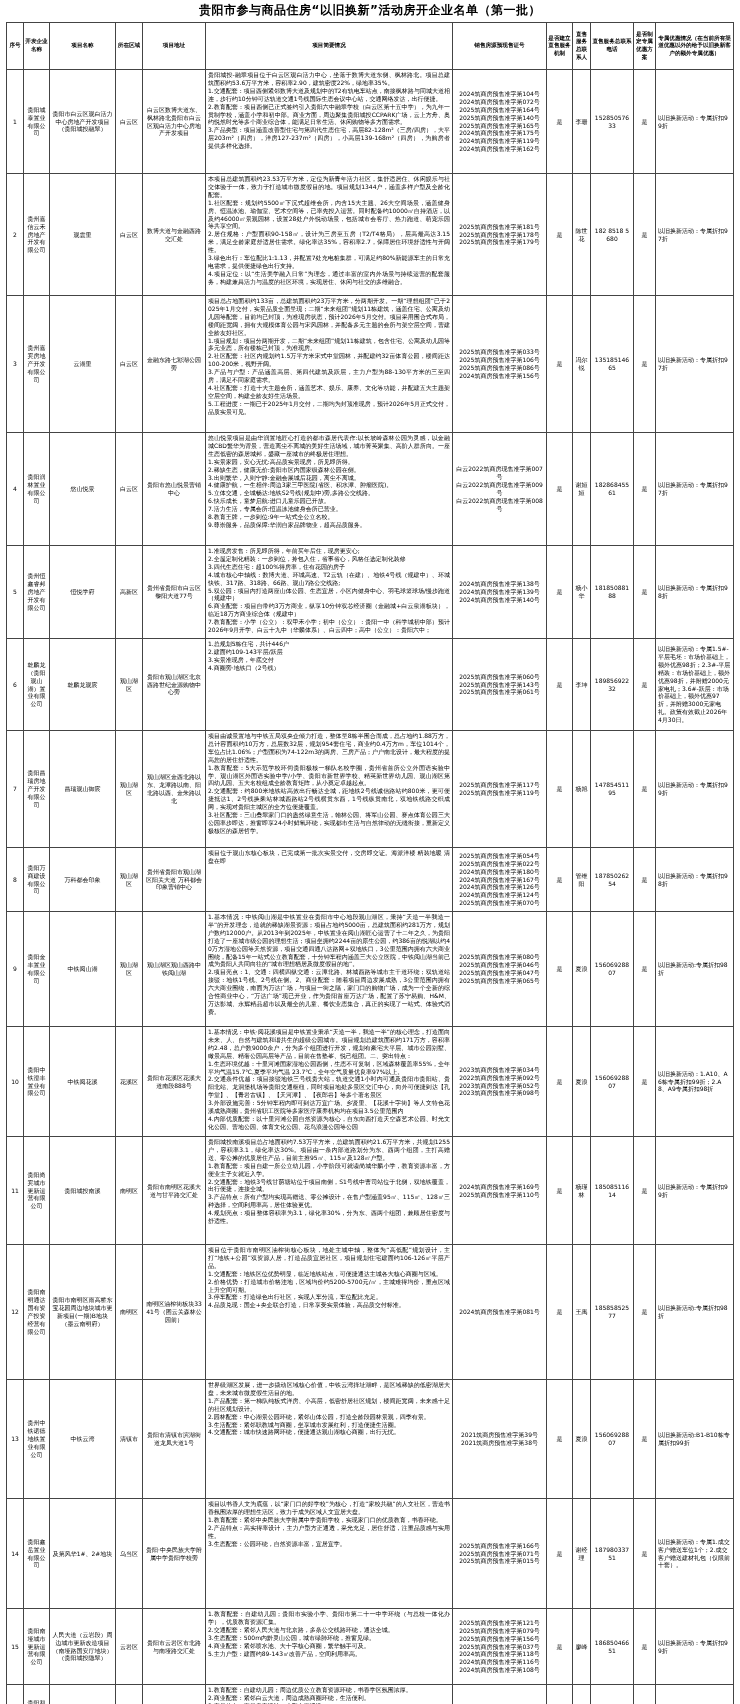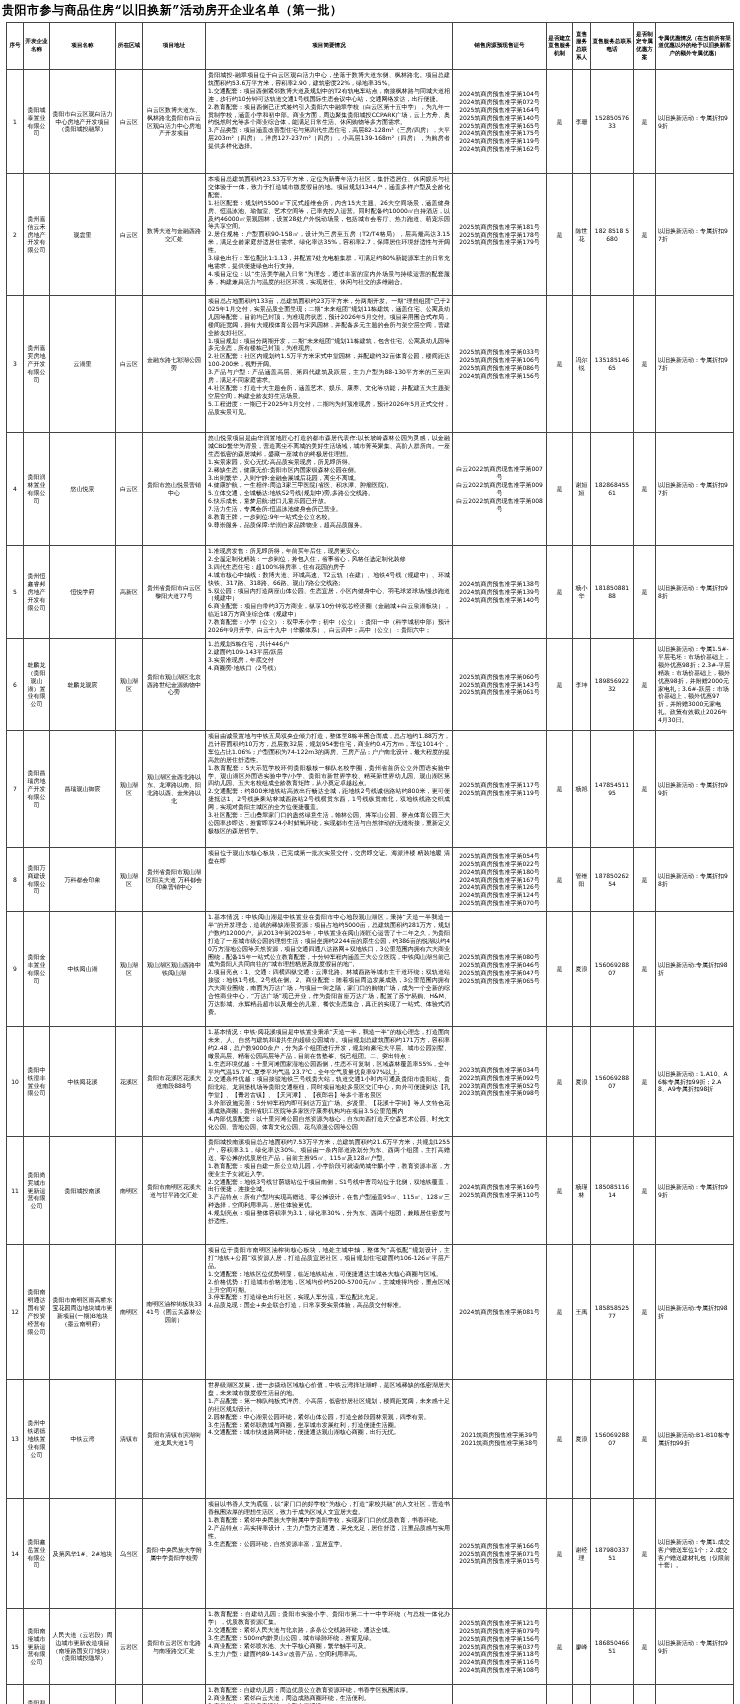--- a/index.html
+++ b/index.html
@@ -1,18 +1,18 @@
 <!DOCTYPE html>
 <html><head>
 <meta charset="utf-8">
 <style>
   html,body{margin:0;padding:0;background:#fff;}
   body{width:740px;height:1704px;overflow:hidden;font-family:"DejaVu Sans",sans-serif;color:#000;}
   #page{width:736px;margin:0 auto;}
-  #title{font-size:12px;font-weight:bold;padding:2px 0 3px 0;letter-spacing:.5px;font-family:Liberation Mono, monospace;}
+  #title{font-size:12px;font-weight:bold;text-align:center;padding:2px 0 3px 0;letter-spacing:.5px;}
   table{border-collapse:collapse;table-layout:fixed;width:727px;margin:0 auto;}
   td,th{border:1px solid #444;overflow:hidden;vertical-align:middle;font-weight:normal;}
   thead th{font-size:5.6px;font-weight:bold;text-align:center;line-height:1.35;padding:1px;height:44px;word-break:break-all;}
   td{font-size:6px;line-height:1.32;padding:1px 2px;word-break:break-all;}
   td.center{text-align:center;}
   td.brief{text-align:left;vertical-align:top;white-space:pre-wrap;text-align:justify;}
   td.permits{text-align:center;white-space:pre-line;}
   td.discount{text-align:left;white-space:pre-wrap;}
   tr{page-break-inside:avoid;}
 </style>

